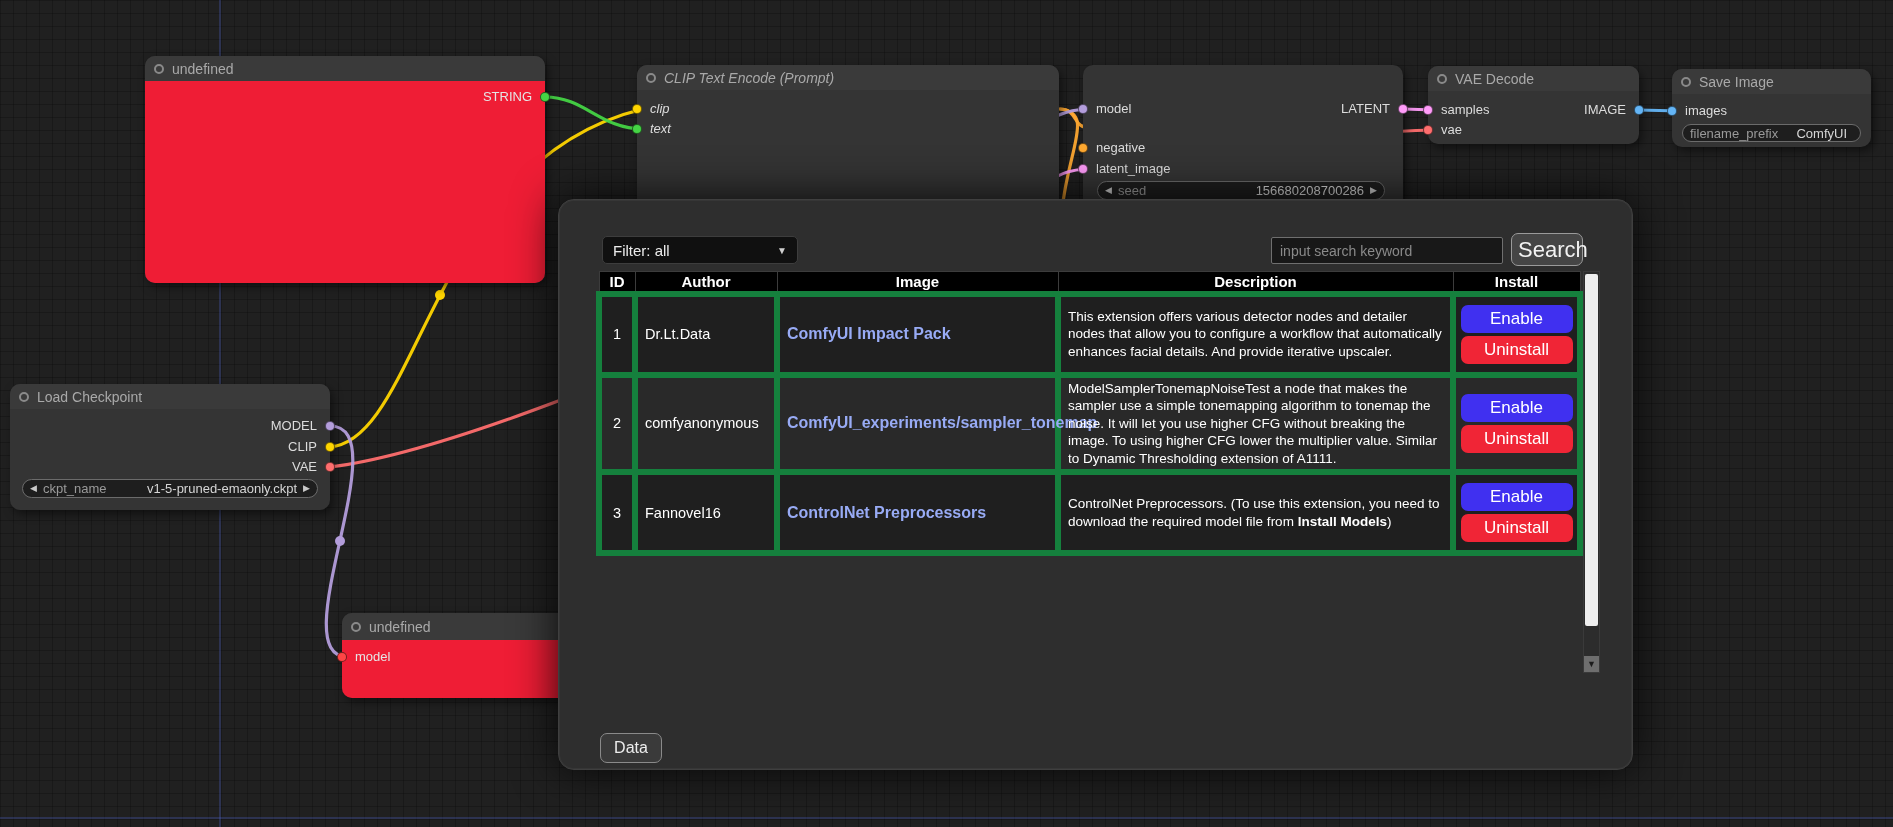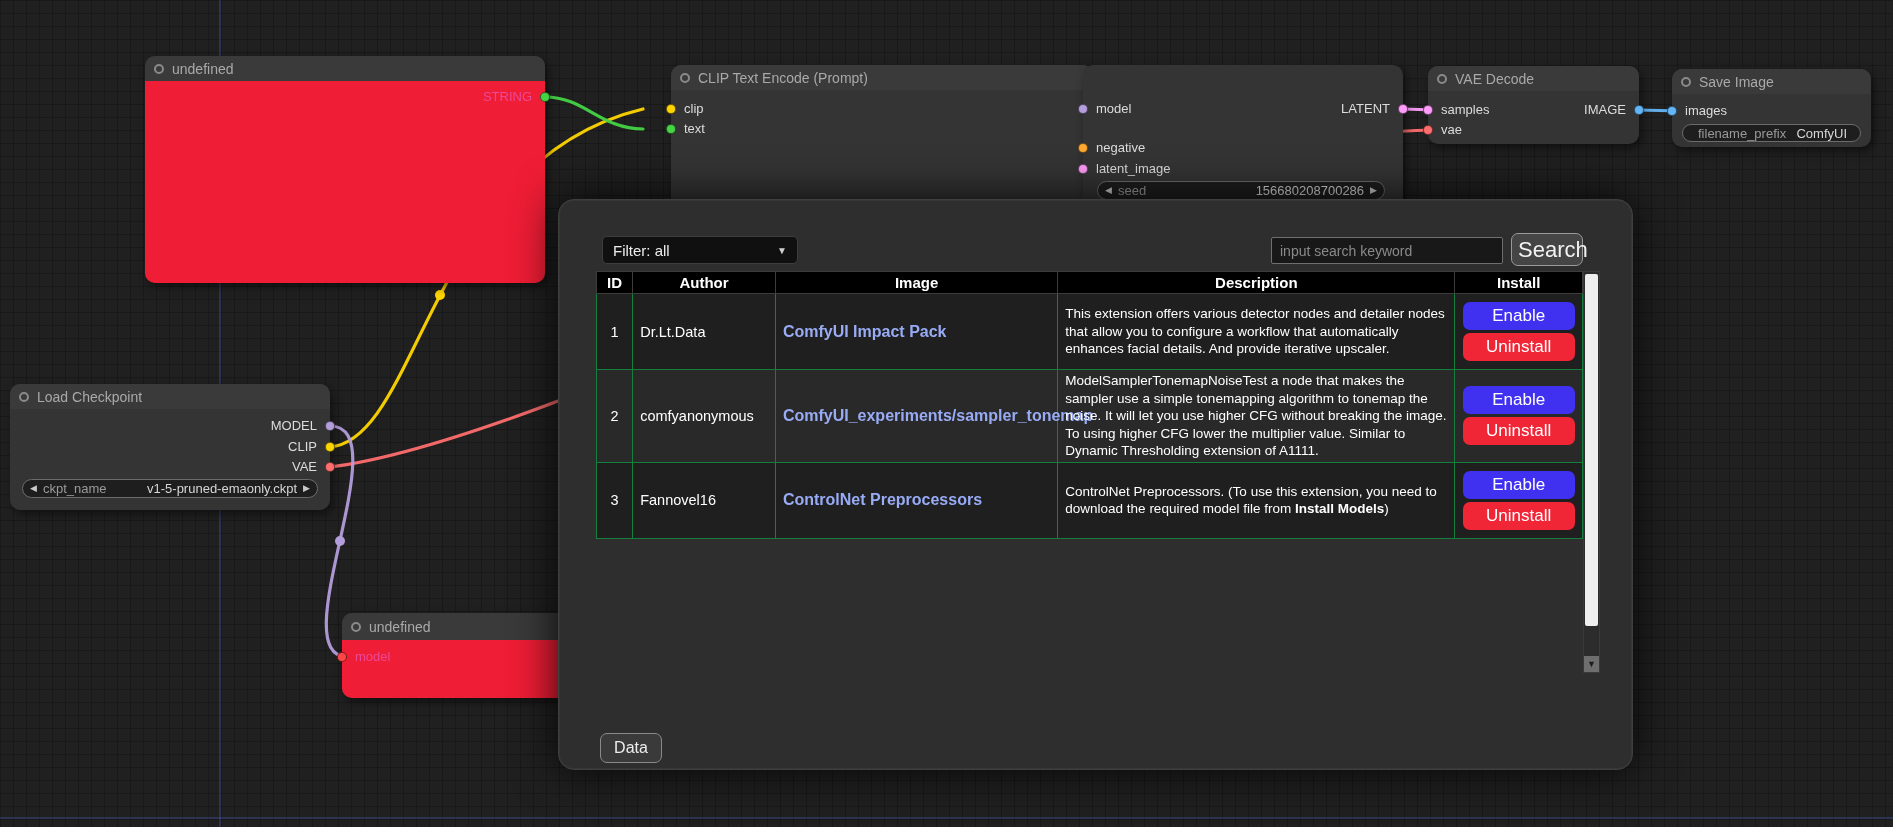--- a/index.html
+++ b/index.html
@@ -30,21 +30,21 @@
   .node-body-red{position:absolute;left:0;top:25px;right:0;bottom:0;background:var(--node_error);
         border-radius:0 0 10px 10px;}
   .slot{position:absolute;left:0;right:0;height:20px;line-height:20px;font-size:13px;color:#dcdcdc;}
   .slot .dot{position:absolute;top:5px;width:10px;height:10px;border-radius:50%;
         border:1px solid rgba(0,0,0,0.55);}
   .slot.in .dot{left:-5px;}
   .slot.in .lbl{padding-left:13px;}
   .slot.out{text-align:right;}
   .slot.out .dot{right:-5px;}
   .slot.out .lbl{padding-right:13px;}
-  .on-red{color:#ec4899;text-align:right;}
+  .on-red{color:#e5e5e5;text-align:right;}
   .widget{position:absolute;height:19px;background:#1e1e1e;border:1px solid #6b6b6b;
         border-radius:10px;display:flex;align-items:center;font-size:13px;padding:0 7px;color:#cfcfcf;}
   .w-arrow{font-size:9px;color:#c9c9c9;line-height:1;cursor:pointer;}
   .w-label{color:#9a9a9a;margin:0 6px;white-space:nowrap;}
   .w-value{margin-left:auto;margin-right:6px;color:#d6d6d6;white-space:nowrap;overflow:hidden;}
 
   
   .modal{position:absolute;left:558px;top:199px;width:1075px;height:571px;z-index:5;
         background:#2e2e2e;border-radius:16px;border:1px solid #3f3f3f;
         box-shadow:0 0 45px rgba(0,0,0,0.85), 0 0 0 1px rgba(255,255,255,0.04) inset;}
@@ -56,21 +56,21 @@
         border:1px solid #6f6f6f;border-radius:2px;color:#cccccc;font-size:14px;padding:0 8px;
         font-family:inherit;}
   .search-input::placeholder{color:#8a8a8a;}
   .search-btn{position:absolute;left:952px;top:33px;width:72px;height:33px;background:#454545;
         border:1px solid #9a9a9a;border-radius:7px;color:#f2f2f2;font-size:22px;
         font-family:inherit;cursor:pointer;}
   .ext-table{position:absolute;left:37px;top:71px;width:987px;border-collapse:collapse;
         table-layout:fixed;font-size:14.5px;color:#fff;}
   .ext-table th{background:#000;color:#fff;font-weight:bold;font-size:15px;height:22px;
         border:1px solid #3c3c3c;padding:0 4px;}
-  .ext-table td{border:1px solid #15803d;vertical-align:middle;}
+  .ext-table td{border:6px solid #15803d;vertical-align:middle;}
   .ext-table tr.r-odd td{background:#1f1f1f;}
   .ext-table tr.r-even td{background:#292929;}
   td.c-id{text-align:center;}
   td.c-author{padding:0 7px;}
   td.c-name{padding:0 7px;}
   .name-link{color:var(--link);font-weight:bold;font-size:16px;text-decoration:none;cursor:pointer;}
   td.c-desc{padding:2px 7px;font-size:13.5px;line-height:17.5px;}
   td.c-install{text-align:center;padding:5px 4px;}
   .pill-btn{display:block;width:112px;height:28px;margin:3px auto;border:none;border-radius:7px;
         color:#fff;font-size:17px;font-family:inherit;cursor:pointer;line-height:26px;}
@@ -113,21 +113,21 @@
       <span class="collapse-dot"></span>
       <span class="node-title">undefined</span>
     </div>
     <div class="node-body-red"></div>
     <div class="slot out" style="top:31px;">
       <span class="lbl on-red">STRING</span>
       <span class="dot" style="background:var(--string)"></span>
     </div>
   </div>
 
-  <div class="node" style="left:671px;top:65px;width:422px;height:210px;">
+  <div class="node" style="left:637px;top:65px;width:422px;height:210px;font-style:italic;">
     <div class="node-header">
       <span class="collapse-dot"></span>
       <span class="node-title">CLIP Text Encode (Prompt)</span>
     </div>
     <div class="slot in" style="top:34px;">
       <span class="dot" style="background:var(--clip)"></span>
       <span class="lbl">clip</span>
     </div>
     <div class="slot in" style="top:54px;">
       <span class="dot" style="background:var(--string)"></span>
@@ -182,21 +182,21 @@
   <div class="node" style="left:1672px;top:69px;width:199px;height:78px;">
     <div class="node-header">
       <span class="collapse-dot"></span>
       <span class="node-title">Save Image</span>
     </div>
     <div class="slot in" style="top:32px;">
       <span class="dot" style="background:var(--image)"></span>
       <span class="lbl">images</span>
     </div>
     <div class="widget" style="left:10px;right:10px;top:55px;height:18px;">
-      <span class="w-label" style="margin-left:8px;">filename_prefix</span>
+      <span class="w-label" style="margin-left:0;">filename_prefix</span>
       <span class="w-value">ComfyUI</span>
     </div>
   </div>
 
   <div class="node" style="left:10px;top:384px;width:320px;height:126px;">
     <div class="node-header">
       <span class="collapse-dot"></span>
       <span class="node-title">Load Checkpoint</span>
     </div>
     <div class="slot out" style="top:32px;">

